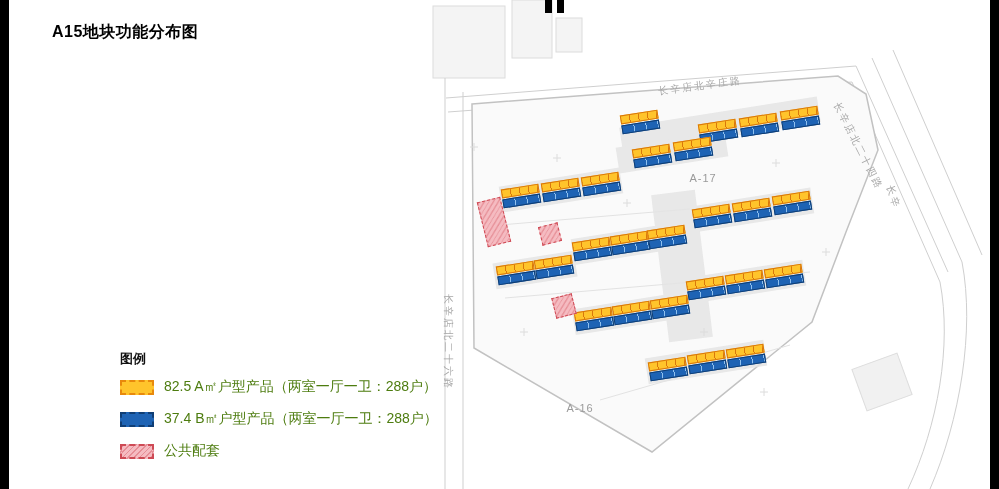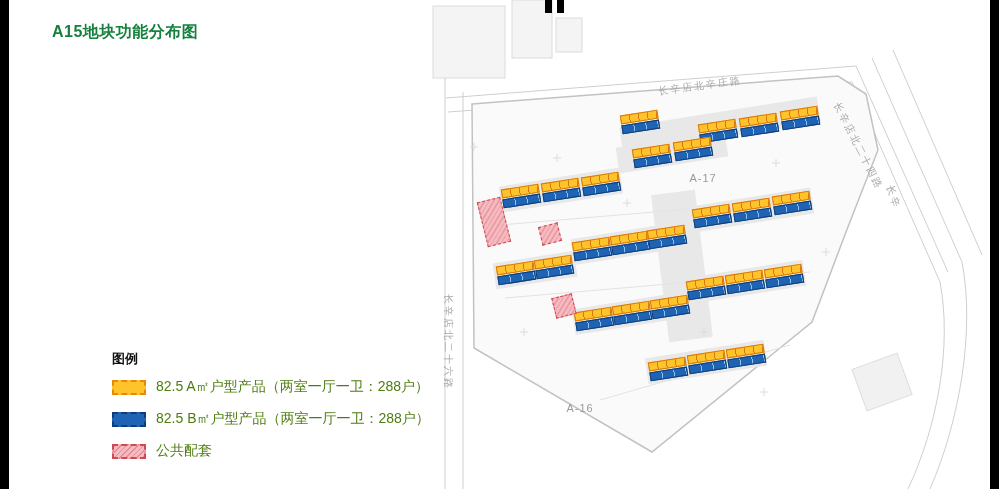--- a/index.html
+++ b/index.html
@@ -1,30 +1,30 @@
 <!DOCTYPE html>
 <html><head>
 <meta charset="utf-8">
 <style>
   *{box-sizing:border-box;margin:0;padding:0}
   html,body{width:999px;height:489px;background:#fff;font-family:"Liberation Sans","DejaVu Sans",sans-serif}
   #app{position:relative;width:999px;height:489px;overflow:hidden;background:#fff}
   #basemap{position:absolute;left:0;top:0}
   #map-layer{position:absolute;inset:0}
-  #title{position:absolute;left:52px;top:22px;font-size:16px;font-weight:600;color:#15803d;letter-spacing:.5px}
+  #title{position:absolute;left:52px;top:22px;font-size:16px;font-weight:600;color:#000000;letter-spacing:.5px}
   .maplabel{position:absolute;color:#a6a6a6;font-size:10px;letter-spacing:2px;white-space:nowrap}
   .maplabel.parcel{color:#9a9a9a;font-size:11px;letter-spacing:1px}
   .bld{position:absolute;width:38px}
   .bld-a{height:9px;background:#FFC42B;border:1px solid #D9770B;
     background-image:repeating-linear-gradient(90deg,transparent 0 8px,#D9770B 8px 9px)}
   .bld-b{height:9px;margin-top:1px;background:#1E63B4;border:1px solid #0F3E75;
     background-image:repeating-linear-gradient(90deg,transparent 0 11px,#8FC0EE 11px 12px)}
   .pub{position:absolute;background:#F5BBC1;border:1px dashed #CE4A55;
     background-image:repeating-linear-gradient(135deg,rgba(206,74,85,.35) 0 1px,transparent 1px 4px)}
-  #legend{position:absolute;left:112px;top:350px}
+  #legend{position:absolute;left:120px;top:350px}
   .legend-title{font-size:13px;font-weight:700;color:#111;margin-bottom:10px}
   .legend-row{display:flex;align-items:center;margin-bottom:14px}
   .sw{width:34px;height:15px;margin-right:10px;flex:0 0 auto}
   .sw-a{background:#FFC42B;border:2px dashed #E8890C}
   .sw-b{background:#1E63B4;border:2px dashed #0F3E75}
   .sw-p{background:#F5BBC1;border:2px dashed #CE4A55;
     background-image:repeating-linear-gradient(135deg,rgba(206,74,85,.4) 0 1px,transparent 1px 4px)}
   .legend-label{font-size:14px;color:#4d7c0f;white-space:nowrap}
   #watermark{position:absolute;right:44px;bottom:20px;display:flex;align-items:center;gap:6px}
   .wm-text{font-size:27px;font-weight:700;color:#e3e3e3;-webkit-text-stroke:1px #b8b8b8;letter-spacing:2px}
@@ -211,21 +211,21 @@
   <h1 id="title">A15地块功能分布图</h1>
 
   <div id="legend">
     <div class="legend-title">图例</div>
     <div class="legend-row">
       <span class="sw sw-a"></span>
       <span class="legend-label">82.5 A㎡户型产品（两室一厅一卫：288户）</span>
     </div>
     <div class="legend-row">
       <span class="sw sw-b"></span>
-      <span class="legend-label">82.5 B㎡户型产品（两室一厅一卫：288户）</span>
+      <span class="legend-label">37.4 B㎡户型产品（两室一厅一卫：288户）</span>
     </div>
     <div class="legend-row">
       <span class="sw sw-p"></span>
       <span class="legend-label">公共配套</span>
     </div>
   </div>
 
 
   <div class="edgebar" style="left:0"></div>
   <div class="edgebar" style="right:0"></div>

